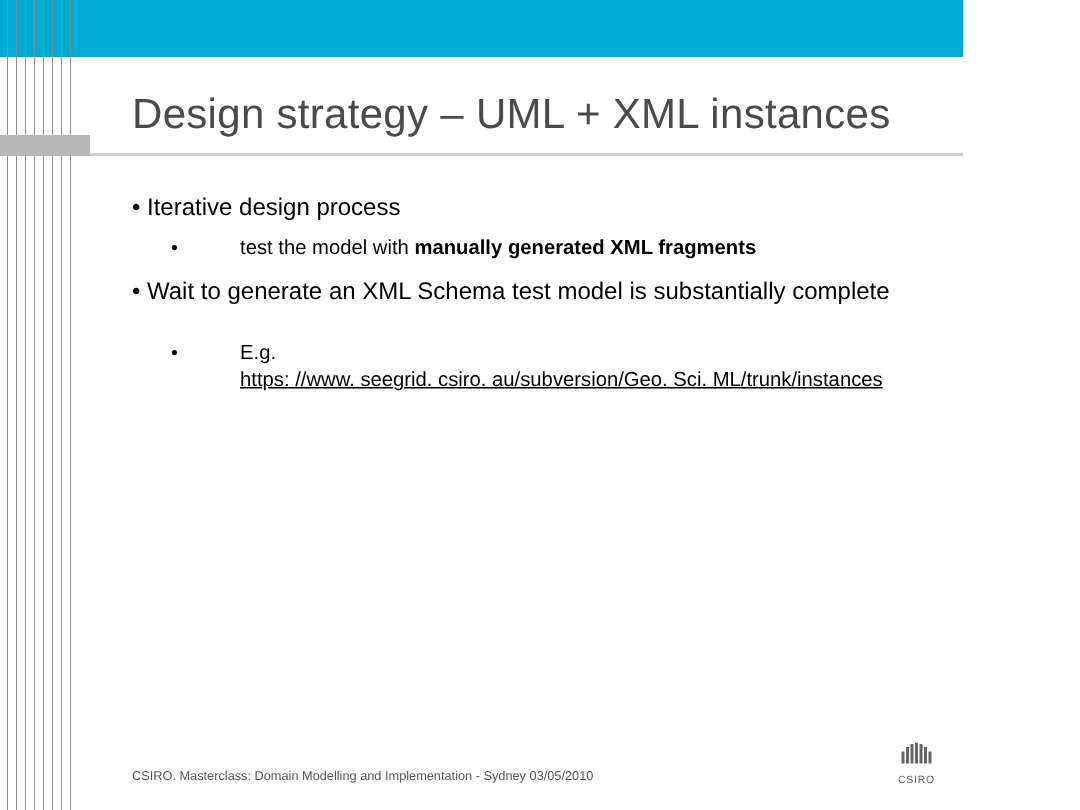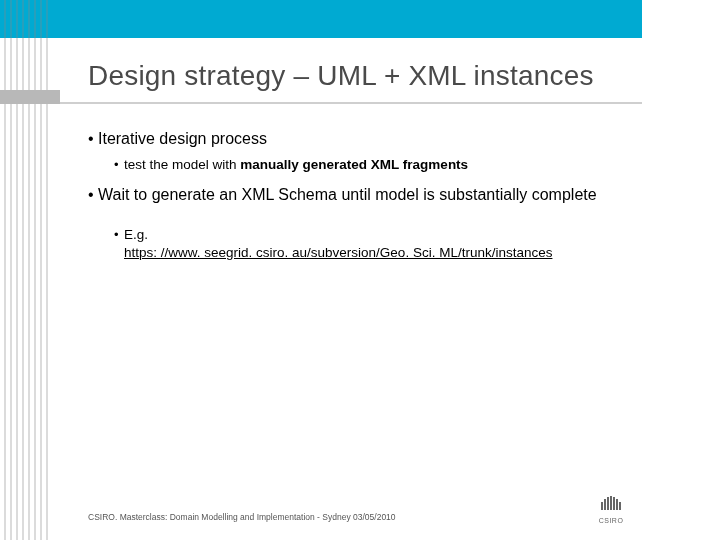--- a/index.html
+++ b/index.html
@@ -34,21 +34,21 @@
   }
   ul { list-style: none; }
   .l1 > li { margin-bottom: 10px; }
   .l1 > li > .row { display: flex; align-items: flex-start; }
   .bullet1 { width: 10px; flex: 0 0 10px; font-size: 16px; color: #000; line-height: 22px; }
   .txt1 { font-size: 16px; color: #000; line-height: 22px; }
 
   .l2 { margin-top: 6px; margin-left: 26px; }
   .l2 > li { margin-bottom: 10px; display: flex; align-items: flex-start; }
   .bullet2 { width: 10px; flex: 0 0 10px; font-size: 13px; color: #000; line-height: 18px; }
-  .txt2 { font-size: 13.5px; color: #000; line-height: 18px; }
+  .txt2 { font-size: 13.5px; color: #000; line-height: 18px; margin-left: 36px; }
   .link { text-decoration: underline; display: inline; color: #000; }
   .txt2 .normal { font-weight: 400; }
 
   .footer {
     position: absolute; left: 88px; bottom: 18px;
     font-size: 8.5px; color: #555;
   }
   .logo {
     position: absolute; right: 18px; bottom: 16px; text-align: center;
   }
@@ -91,21 +91,21 @@
             <span class="txt2">
               <span class="normal">test the model with </span><b>manually generated XML fragments</b>
             </span>
           </li>
         </ul>
       </li>
 
       <li>
         <div class="row">
           <span class="bullet1">•</span>
-          <span class="txt1">Wait to generate an XML Schema until model is substantially complete</span>
+          <span class="txt1">Wait to generate an XML Schema test model is substantially complete</span>
         </div>
         <div style="height:14px"></div>
         <ul class="l2">
           <li>
             <span class="bullet2">•</span>
             <span class="txt2">
               <span>E.g.</span><br>
               <span class="link">https: //www. seegrid. csiro. au/subversion/Geo. Sci. ML/trunk/instances</span>
             </span>
           </li>

